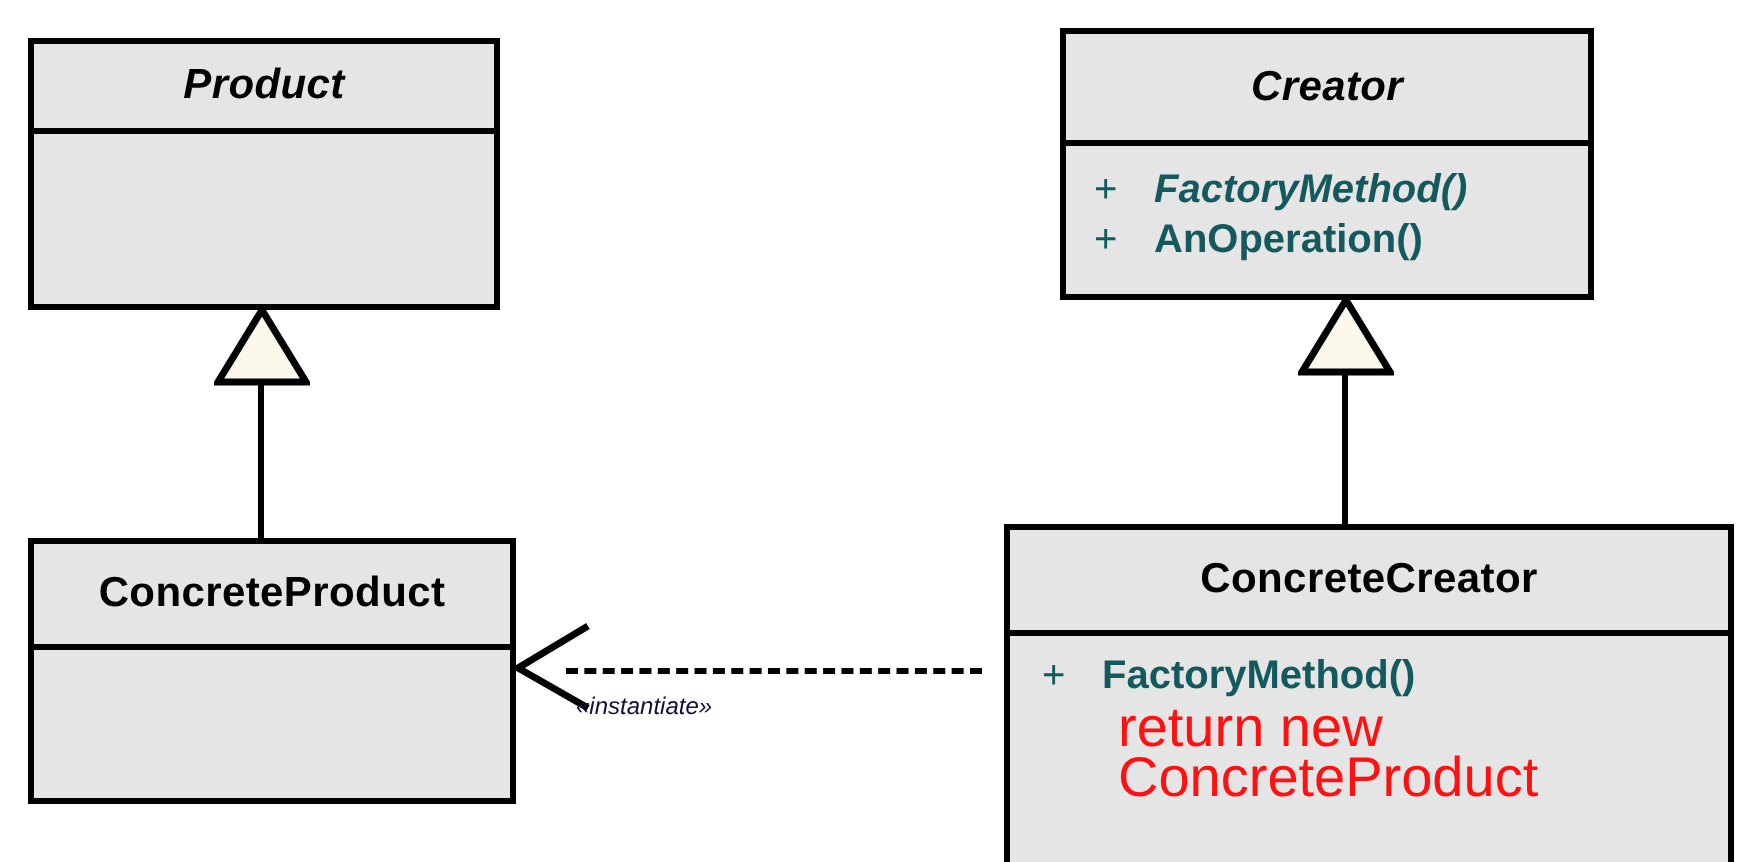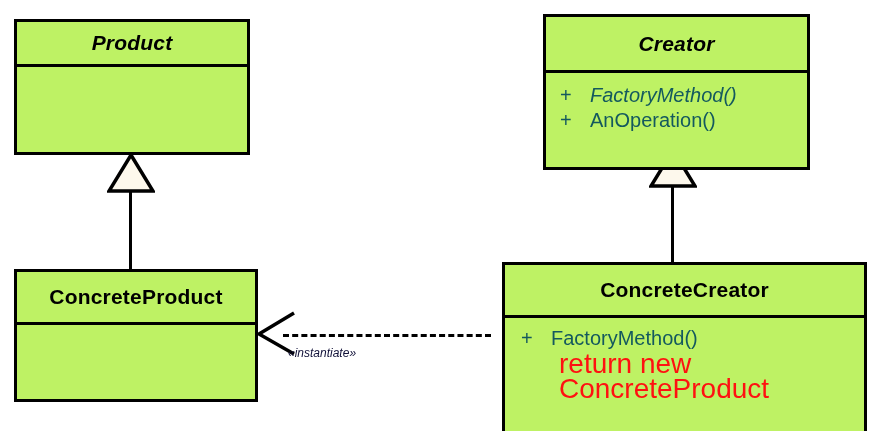--- a/index.html
+++ b/index.html
@@ -16,21 +16,21 @@
     width: 874px;
     height: 431px;
     background: #ffffff;
     overflow: hidden;
   }
 
   
   .uml-class {
     position: absolute;
     box-sizing: border-box;
-    background: #bef264;
+    background: #e5e5e5;
     border: 3px solid #000000;
     z-index: 3;
   }
   .uml-header {
     box-sizing: border-box;
     display: flex;
     align-items: center;
     justify-content: center;
     text-align: center;
     font-weight: bold;
@@ -64,20 +64,21 @@
   }
   .member-vis {
     width: 30px;
     flex: 0 0 30px;
     text-align: left;
     color: #14595e;
     font-size: 20px;
   }
   .member-name {
     color: #14595e;
+    font-weight: bold;
   }
   .member-name.abstract {
     font-style: italic;
   }
   .code-line {
     font-size: 28px;
     line-height: 25px;
     color: #ff1111;
     white-space: nowrap;
     padding-left: 38px;
@@ -124,21 +125,21 @@
     <div class="uml-divider"></div>
     <div class="uml-body" style="height:85px;"></div>
   </div>
 
   <div class="uml-class" style="left:14px; top:269px; width:244px; height:133px;">
     <div class="uml-header" style="height:50px;">ConcreteProduct</div>
     <div class="uml-divider"></div>
     <div class="uml-body" style="height:74px;"></div>
   </div>
 
-  <div class="uml-class" style="left:543px; top:14px; width:267px; height:156px;">
+  <div class="uml-class" style="left:530px; top:14px; width:267px; height:136px;">
     <div class="uml-header abstract" style="height:53px;">Creator</div>
     <div class="uml-divider"></div>
     <div class="uml-body" style="height:77px; padding:10px 0 0 14px;">
       <div class="member-row">
         <span class="member-vis">+</span>
         <span class="member-name abstract">FactoryMethod()</span>
       </div>
       <div class="member-row">
         <span class="member-vis">+</span>
         <span class="member-name">AnOperation()</span>

